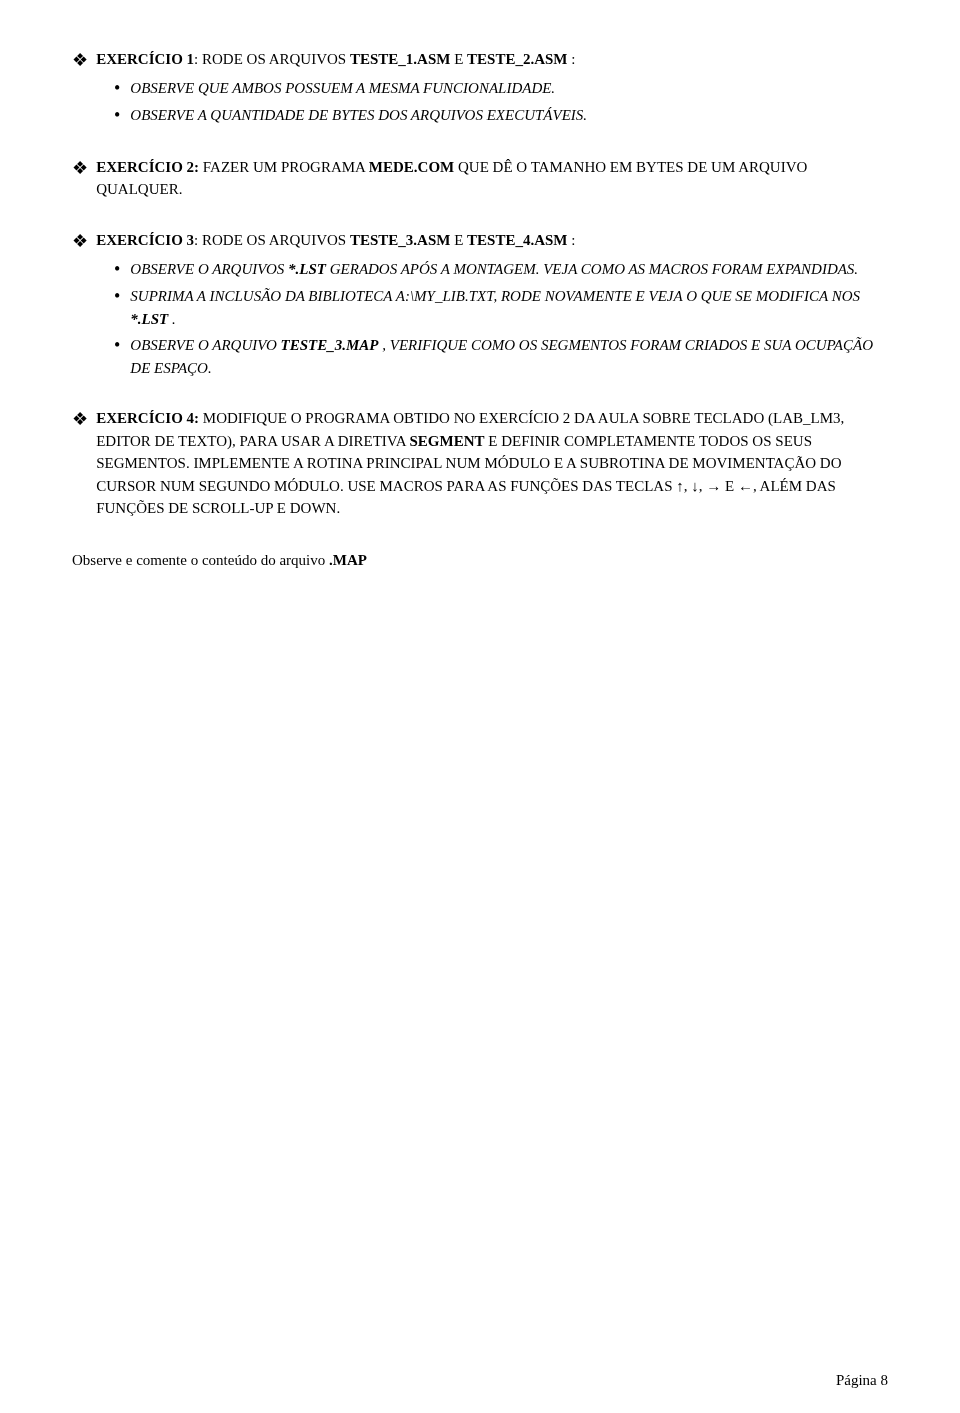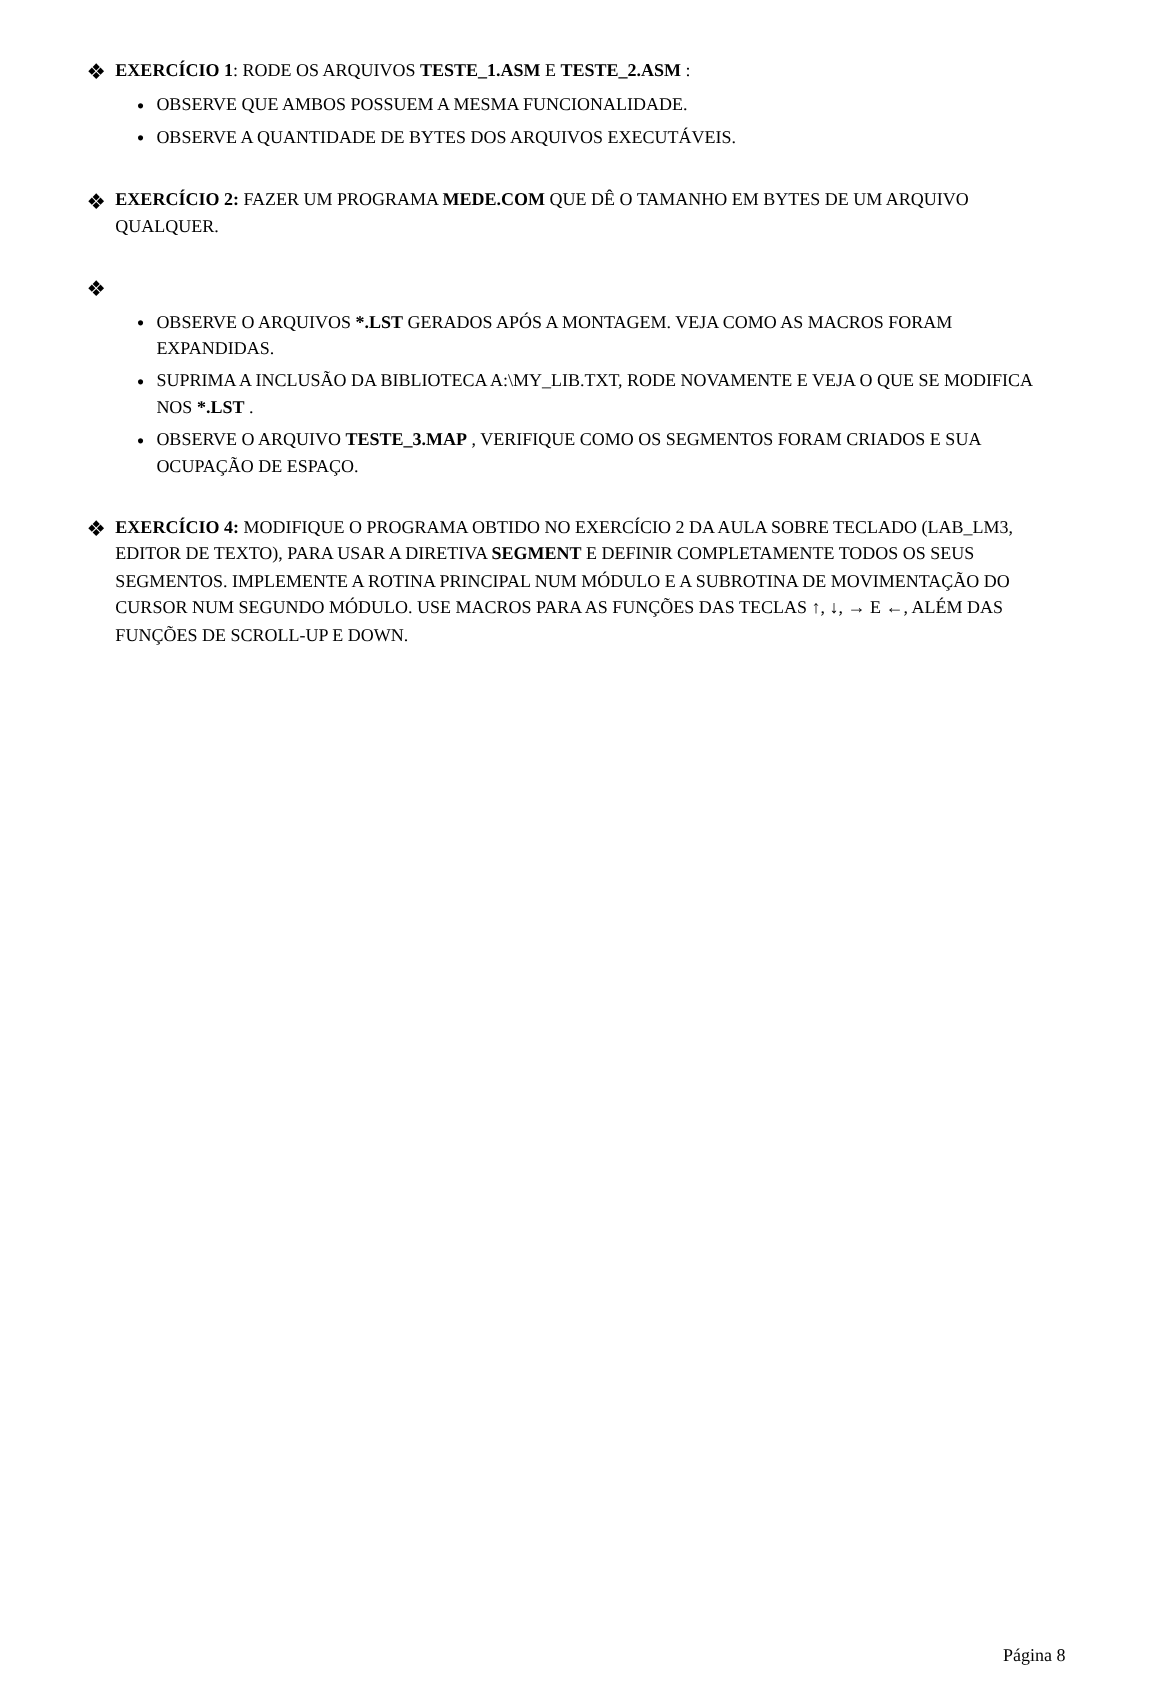--- a/index.html
+++ b/index.html
@@ -68,20 +68,21 @@
     .bullet-dot {
       margin-right: 10px;
       flex-shrink: 0;
       font-size: 18px;
       line-height: 1.3;
     }
 
     .bullet-text {
       flex: 1;
       line-height: 1.5;
+      font-style: italic;
     }
 
     .continuation-text {
       margin-left: 42px;
       line-height: 1.6;
       margin-top: 4px;
     }
 
     .page-number {
       position: absolute;
@@ -125,20 +126,23 @@
       <span class="diamond-icon">❖</span>
       <span class="section-title">
         <b>EXERCÍCIO 2:</b> FAZER UM PROGRAMA <b>MEDE.COM</b> QUE DÊ O TAMANHO EM BYTES DE UM ARQUIVO QUALQUER.
       </span>
     </div>
   </div>
 
   <div class="section">
     <div class="section-header">
       <span class="diamond-icon">❖</span>
+      <span class="section-title">
+        <b>EXERCÍCIO 3</b>: RODE OS ARQUIVOS <b>TESTE_3.ASM</b> E <b>TESTE_4.ASM</b> :
+      </span>
     </div>
     <ul class="bullet-list">
       <li>
         <span class="bullet-dot">•</span>
         <span class="bullet-text">
           OBSERVE O ARQUIVOS <b>*.LST</b> GERADOS APÓS A MONTAGEM. VEJA COMO AS MACROS FORAM EXPANDIDAS.
         </span>
       </li>
       <li>
         <span class="bullet-dot">•</span>
@@ -157,16 +161,19 @@
 
   <div class="section">
     <div class="section-header">
       <span class="diamond-icon">❖</span>
       <span class="section-title">
         <b>EXERCÍCIO 4:</b> MODIFIQUE O PROGRAMA OBTIDO NO EXERCÍCIO 2 DA AULA SOBRE TECLADO (LAB_LM3, EDITOR DE TEXTO), PARA USAR A DIRETIVA <b>SEGMENT</b> E DEFINIR COMPLETAMENTE TODOS OS SEUS SEGMENTOS. IMPLEMENTE A ROTINA PRINCIPAL NUM MÓDULO E A SUBROTINA DE MOVIMENTAÇÃO DO CURSOR NUM SEGUNDO MÓDULO. USE MACROS PARA AS FUNÇÕES DAS TECLAS ↑, ↓, → E ←, ALÉM DAS FUNÇÕES DE SCROLL-UP E DOWN.
       </span>
     </div>
   </div>
 
+  <div class="observe-text">
+    Observe e comente o conteúdo do arquivo <b>.MAP</b>
+  </div>
 
   <div class="page-number">Página 8</div>
 
 </div>
 
 </body></html>

